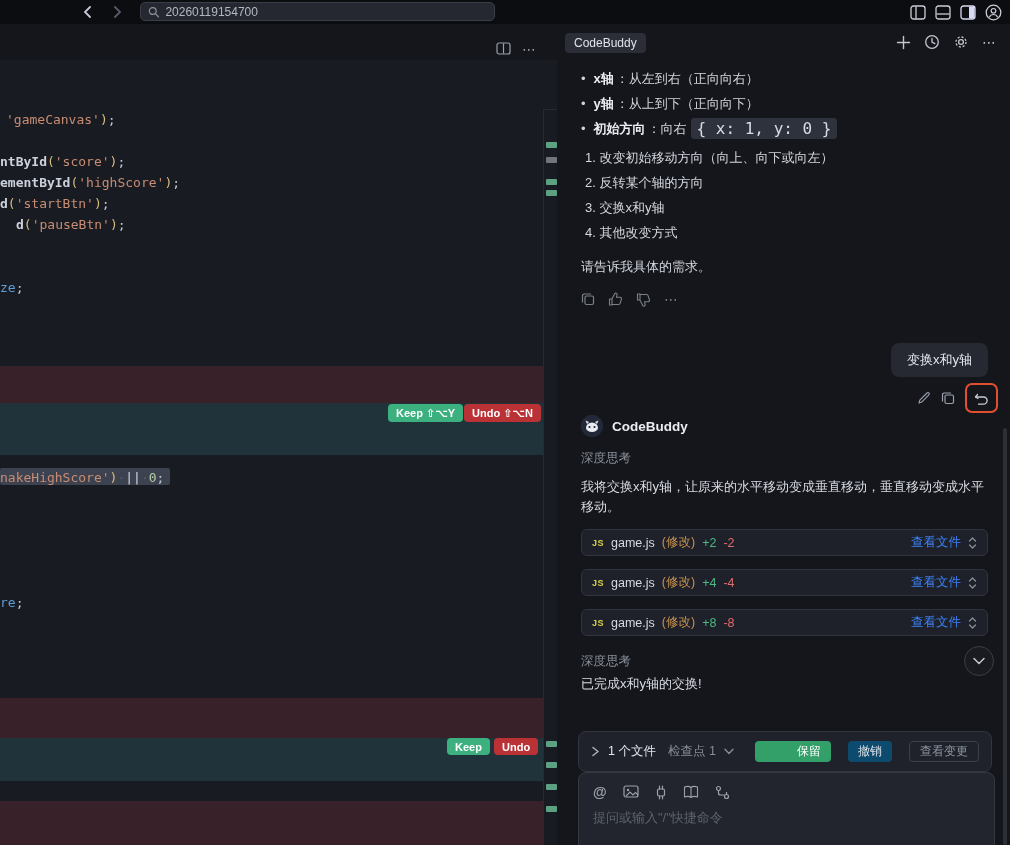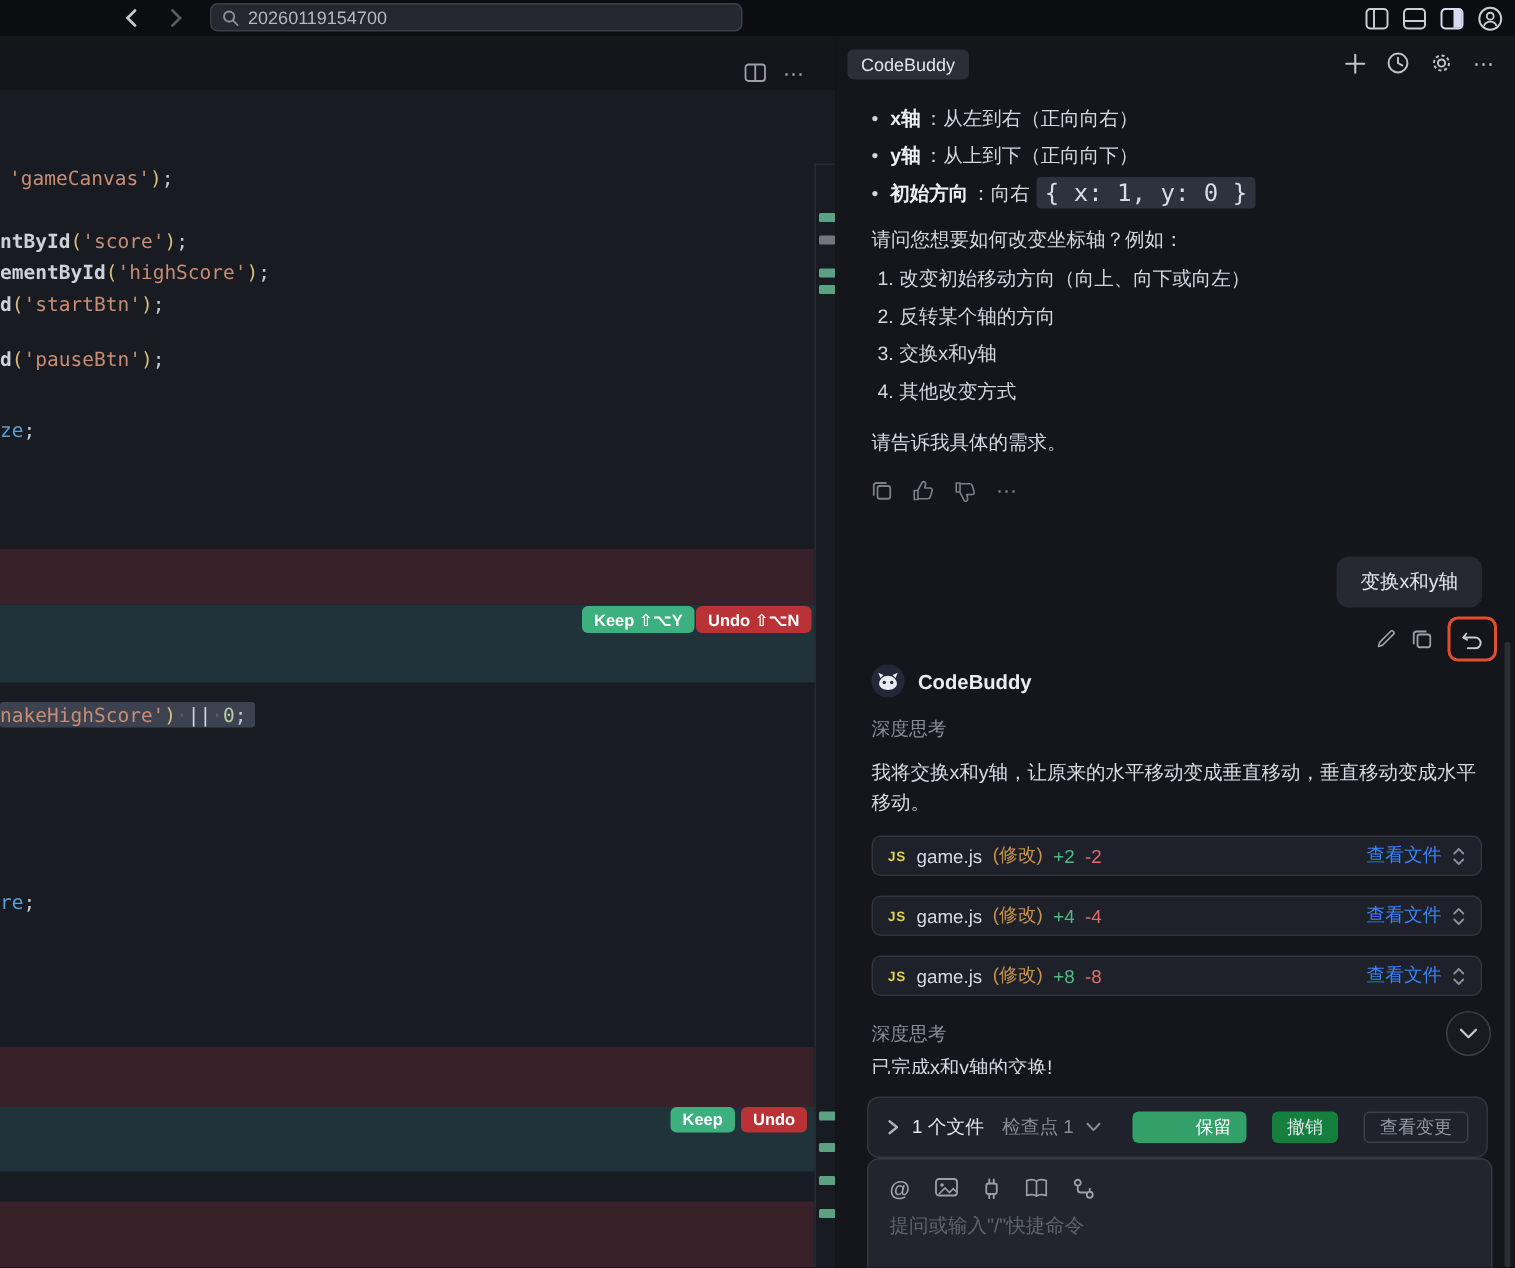--- a/index.html
+++ b/index.html
@@ -75,21 +75,21 @@
   .circle-btn { width:30px; height:30px; border-radius:50%; border:1px solid #3a3e47; display:flex;
     align-items:center; justify-content:center; color:#c3c8d1; margin-right:-6px; background:#191b21; }
   .done-line { margin-top:0; height:16px; line-height:16px; color:#d6dae2; }
 
   .checkpoint { position:absolute; left:21px; right:18px; top:707px; height:41px; background:#1f222b;
     border:1px solid #31353e; border-radius:8px; display:flex; align-items:center; padding:0 12px; gap:8px; }
   .cp-files { color:#e2e5eb; font-size:12.5px; } .cp-label { color:#868c96; font-size:12.5px; margin-left:4px; }
   .cp-spacer { flex:1; }
   .cp-btn { height:21px; border-radius:4px; font-size:12px; display:flex; align-items:center;
     justify-content:center; padding:0 10px; }
-  .cp-keep { background:#33a06a; color:#fff;padding-left:42px; } .cp-undo { background:#15803d; color:#dfe3ea; margin-left:9px; }
+  .cp-keep { background:#33a06a; color:#fff;padding-left:42px; } .cp-undo { background:#0c4a6e; color:#dfe3ea; margin-left:9px; }
   .cp-view { background:transparent; border:1px solid #3b3f4a; color:#8f96a1; margin-left:9px; }
 
   .composer { position:absolute; left:21px; right:15px; top:748px; height:80px; background:#22252d;
     border:1px solid #34383f; border-radius:8px; padding:11px 14px; }
   .comp-icons { display:flex; gap:16px; align-items:center; color:#9ba1ac; height:16px; }
   .comp-input { margin-top:8px; }
   .comp-input input { width:100%; background:transparent; border:none; outline:none; font-size:13px;
     color:#c8ccd4; font-family:"Liberation Sans","DejaVu Sans",sans-serif; }
   .comp-input input::placeholder { color:#5d636e; }
   .chat-scrollbar { position:absolute; right:3px; top:404px; width:4px; height:417px; background:#2c2f36; border-radius:2px; }
@@ -168,21 +168,21 @@
         <div class="ruler-mark mark-added" style="top: 119px;"></div>
         <div class="ruler-mark mark-added" style="top: 130px;"></div>
         <div class="ruler-mark mark-added" style="top: 681px;"></div>
         <div class="ruler-mark mark-added" style="top: 702px;"></div>
         <div class="ruler-mark mark-added" style="top: 724px;"></div>
         <div class="ruler-mark mark-added" style="top: 746px;"></div>
         <div class="code-line" style="top: 51px; left: 6px;"><span class="seg-str">'gameCanvas'</span><span class="seg-par">)</span><span class="seg-pun">;</span></div>
         <div class="code-line" style="top: 93px; left: 0px;"><span class="seg-fn">ntById</span><span class="seg-par">(</span><span class="seg-str">'score'</span><span class="seg-par">)</span><span class="seg-pun">;</span></div>
         <div class="code-line" style="top: 114px; left: 0px;"><span class="seg-fn">ementById</span><span class="seg-par">(</span><span class="seg-str">'highScore'</span><span class="seg-par">)</span><span class="seg-pun">;</span></div>
         <div class="code-line" style="top: 135px; left: 0px;"><span class="seg-fn">d</span><span class="seg-par">(</span><span class="seg-str">'startBtn'</span><span class="seg-par">)</span><span class="seg-pun">;</span></div>
-        <div class="code-line" style="top: 156px; left: 0px; margin-top: 16px;"><span class="seg-fn">d</span><span class="seg-par">(</span><span class="seg-str">'pauseBtn'</span><span class="seg-par">)</span><span class="seg-pun">;</span></div>
+        <div class="code-line" style="top: 156px; left: 16px;"><span class="seg-fn">d</span><span class="seg-par">(</span><span class="seg-str">'pauseBtn'</span><span class="seg-par">)</span><span class="seg-pun">;</span></div>
         <div class="code-line" style="top: 219px; left: 0px;"><span class="seg-var">ze</span><span class="seg-pun">;</span></div>
         <div class="code-line hl" style="top: 408px; left: 0px;"><span class="seg-str">nakeHighScore'</span><span class="seg-par">)</span><span class="seg-ws">·</span><span class="seg-op">||</span><span class="seg-ws">·</span><span class="seg-num">0</span><span class="seg-pun">;</span></div>
         <div class="code-line" style="top: 534px; left: 0px;"><span class="seg-var">re</span><span class="seg-pun">;</span></div>
       </div>
   </div>
 
   <div class="chat">
     <div class="chat-header">
       <div class="cb-chip">CodeBuddy</div>
       <div class="ch-icons">
@@ -214,21 +214,20 @@
             <span class="bold-term">y轴</span>
             <span style="margin-left: -6px;">：从上到下（正向向下）</span>
           </div>
           <div class="bullet-item">
             <span class="dot">•</span>
             <span class="bold-term">初始方向</span>
             <span style="margin-left: -6px;">：向右 </span>
             <span class="code-chip" style="margin-left: -4px;">{ x: 1, y: 0 }</span>
           </div>
         </div>
-      <div class="q-line">请问您想要如何改变坐标轴？例如：</div>
       <div class="options" id="options">
           <div class="opt-item">1. 改变初始移动方向（向上、向下或向左）</div>
           <div class="opt-item">2. 反转某个轴的方向</div>
           <div class="opt-item">3. 交换x和y轴</div>
           <div class="opt-item">4. 其他改变方式</div>
         </div>
       <div class="closing">请告诉我具体的需求。</div>
       <div class="msg-actions">
         <svg width="14" height="14" viewBox="0 0 14 14">
             <rect x="4" y="4" width="8.5" height="8.5" rx="1.5" stroke="#7a8088" stroke-width="1.2" fill="none"></rect>

